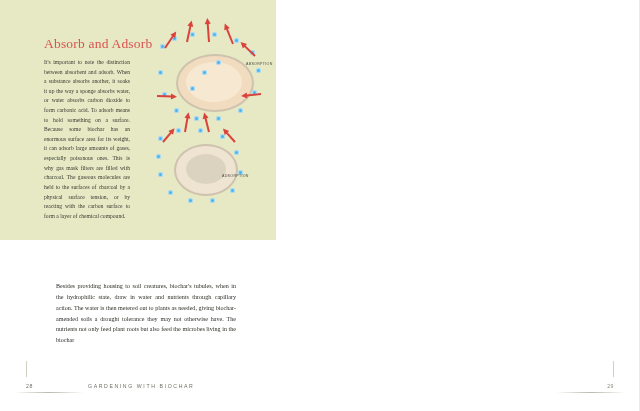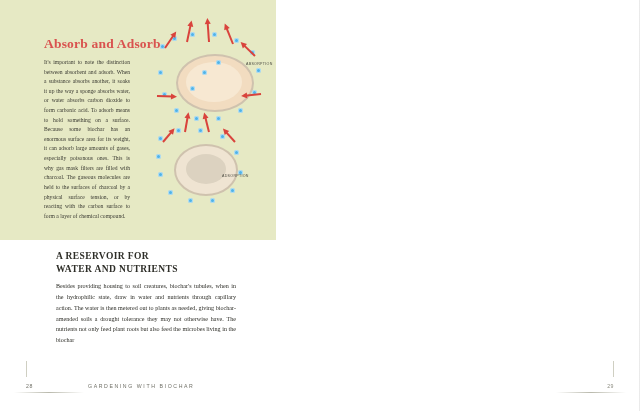--- a/index.html
+++ b/index.html
@@ -22,21 +22,21 @@
   }
   .sidebar-notch{
     position:absolute;left:257px;top:220px;width:0;height:0;
     border-left:19px solid #e6e9c4;
     border-bottom:20px solid transparent;
   }
   .panel-title{
     position:absolute;left:44px;top:36px;width:120px;
     color:#d9534f;
     font-family:"Liberation Serif", serif;
-    font-size:13.5px;font-weight:bold;letter-spacing:.2px;
+    font-size:13.5px;font-weight:normal;letter-spacing:.2px;
   }
   .panel-body{
     position:absolute;left:44px;top:58px;width:86px;
     font-family:"Liberation Serif", serif;
     font-size:5.6px;line-height:1.72;color:#3a3a32;text-align:justify;
   }
 
   
   .diagram{position:absolute;left:150px;top:24px;width:130px;height:200px;}
   .cellA{
@@ -159,22 +159,20 @@
 
       <div class="arrow" style="left:34px;top:92px;height:16px;transform:rotate(10deg);"></div>
       <div class="arrow" style="left:58px;top:92px;height:16px;transform:rotate(-14deg);"></div>
       <div class="arrow" style="left:84px;top:104px;height:14px;transform:rotate(-42deg);"></div>
       <div class="arrow" style="left:12px;top:104px;height:14px;transform:rotate(40deg);"></div>
 
       <div class="dlabel" style="left:96px;top:38px;">ABSORPTION</div>
       <div class="dlabel" style="left:72px;top:150px;">ADSORPTION</div>
     </div>
 
-    <div class="art-title" style="white-space:pre-line;">A RESERVOIR FOR
-WATER AND NUTRIENTS</div>
     <div class="art-body">Besides providing housing to soil creatures, biochar's tubules, when in the hydrophilic state, draw in water and nutrients through capillary action. The water is then metered out to plants as needed, giving biochar-amended soils a drought tolerance they may not otherwise have. The nutrients not only feed plant roots but also feed the microbes living in the biochar</div>
 
     <div class="tickmark l"></div>
     <div class="folio left-num">28</div>
     <div class="folio left-run">GARDENING WITH BIOCHAR</div>
     <div class="rule l"></div>
   </div>
 
   <div class="page">
     <div class="gutter"></div>

